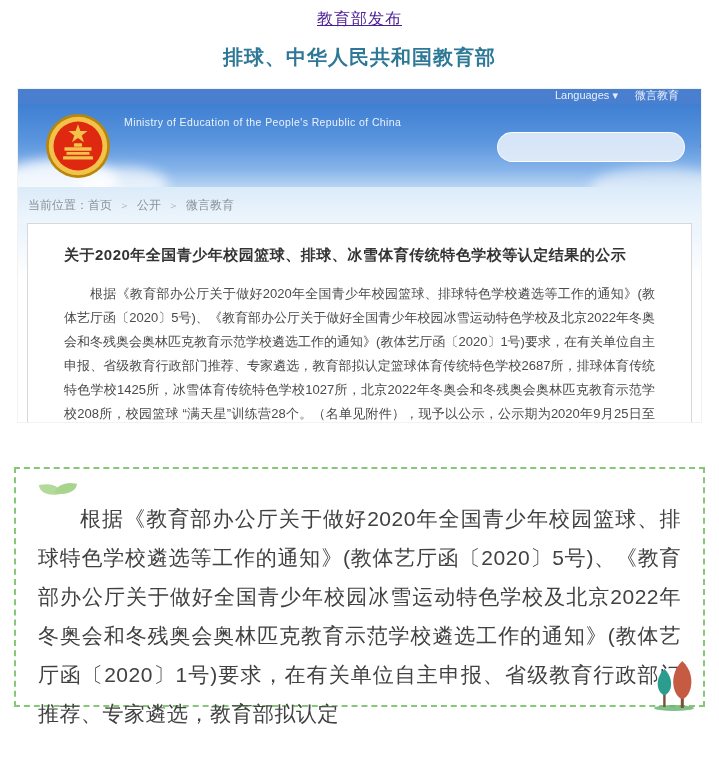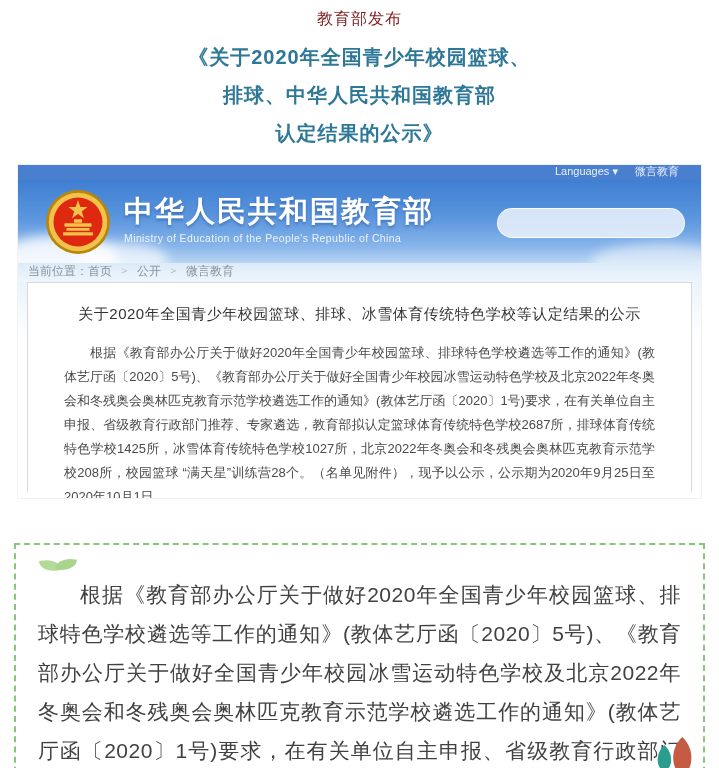--- a/index.html
+++ b/index.html
@@ -1,21 +1,21 @@
 <!DOCTYPE html>
 <html><head>
 <meta charset="utf-8">
 <style>
   * { margin:0; padding:0; box-sizing:border-box; }
   html,body { background:#ffffff; font-family:"Liberation Sans","DejaVu Sans",sans-serif; }
   .page { position:relative; width:719px; height:768px; background:#fff; overflow:hidden; }
 
   
   .top-title { text-align:center; padding-top:9px; }
-  .publisher { font-size:16px; color:#7f1d1d; letter-spacing:1px; }
+  .publisher { font-size:16px; color:#4c1d95; letter-spacing:1px;text-decoration:underline; }
   .main-title { margin-top:8px; }
   .main-title div { font-size:20px; font-weight:bold; color:#2e7897; line-height:38px; letter-spacing:1px; }
 
   
   .site { position:relative; width:683px; margin:13px 0 0 18px; height:333px; overflow:hidden; box-shadow:0 0 0 1px #f2f2f2; }
 
   .site-topbar { height:15px; background:#4a7fd0; position:relative; }
   .site-topbar .links { position:absolute; right:22px; top:-1px; font-size:11px; color:#e8f0fb; white-space:nowrap; }
   .site-topbar .links span { margin-left:14px; }
 
@@ -32,28 +32,28 @@
     text-shadow:0 2px 3px rgba(30,70,140,.45); white-space:nowrap; }
   .site-name .en { font-size:10.5px; color:#eaf2fc; letter-spacing:.4px; }
 
   .search-pill { position:absolute; right:16px; top:28px; width:188px; height:30px;
     background:rgba(236,243,251,.85); border:1px solid rgba(255,255,255,.9); border-radius:16px;
     display:flex; align-items:center; }
   .search-pill input { flex:1; border:none; outline:none; background:transparent; height:26px;
     padding:0 6px 0 14px; font-size:13px; color:#2a5f9e; }
   .search-pill .mag { width:26px; height:26px; flex:0 0 auto; display:flex; align-items:center; justify-content:center; cursor:pointer; }
 
-  .site-breadcrumb { height:19px; background:linear-gradient(180deg,#dcebf9,#eef6fd);
-    display:flex; padding-left:10px; font-size:12px; color:#8a9099; }
+  .site-breadcrumb { height:36px; background:linear-gradient(180deg,#dcebf9,#eef6fd);
+    display:flex; align-items:center; padding-left:10px; font-size:12px; color:#8a9099; }
   .site-breadcrumb a { color:#8a9099; text-decoration:none; cursor:pointer; }
   .site-breadcrumb .sep { margin:0 7px; color:#a9b0b8; font-size:11px; }
 
   .site-body { height:210px; background:linear-gradient(180deg,#eaf4fc 0%, #ffffff 28%); padding:0 9px; }
   .article-card { background:#ffffff; border:1px solid #d8d8d8; border-bottom:none; height:210px; padding:22px 36px 0 36px; }
-  .article-title { text-align:center; font-size:15px; font-weight:normal; color:#333333; letter-spacing:.5px; }
+  .article-title { text-align:left; font-size:15px; font-weight:bold; color:#333333; letter-spacing:.5px; }
   .article-body { margin-top:17px; font-size:13px; color:#4a4a4a; line-height:24px; text-align:justify; text-indent:2em; }
 
   
   .green-box { position:relative; width:691px; margin:45px 0 0 14px; height:240px;
     border:2px dashed #85c878; padding:10px 22px 0 22px; }
   .leaf-icon { position:relative; width:40px; height:20px; margin:2px 0 0 2px; }
   .leaf-icon i { position:absolute; display:block; background:#a9d48c; }
   .leaf-icon .l1 { width:20px; height:13px; left:0; top:4px; border-radius:0 90% 0 90%; transform:rotate(-12deg); background:#b4da9a; }
   .leaf-icon .l2 { width:20px; height:13px; left:16px; top:3px; border-radius:90% 0 90% 0; transform:rotate(10deg); }
   .green-box p { font-size:21px; line-height:39px; color:#414141; text-align:justify; text-indent:2em; margin-top:2px; letter-spacing:.5px; }
@@ -62,23 +62,21 @@
   [data-interactable="true"] { cursor:pointer; }
 </style>
 </head>
 <body>
 
 <div class="page" data-interactable="false">
 
   <div class="top-title" data-interactable="false">
     <div class="publisher" data-interactable="false">教育部发布</div>
     <div class="main-title" data-interactable="false">
-      <div data-interactable="false">《关于2020年全国青少年校园篮球、</div>
       <div data-interactable="false">排球、中华人民共和国教育部</div>
-      <div data-interactable="false">认定结果的公示》</div>
     </div>
   </div>
 
   <div class="site" data-interactable="false">
 
     <div class="site-topbar" data-interactable="false">
       <div class="links">
         <span data-interactable="true">Languages ▾</span>
         <span data-interactable="true">微言教育</span>
       </div>
@@ -94,21 +92,20 @@
         <circle cx="50" cy="50" r="43" fill="#f3c24a"></circle>
         <circle cx="50" cy="50" r="36" fill="#de2910"></circle>
         <polygon points="50,18 53.5,28 64,28 55.5,34.5 58.8,44.5 50,38.3 41.2,44.5 44.5,34.5 36,28 46.5,28" fill="#f3c24a"></polygon>
         <rect x="30" y="52" width="40" height="5" rx="1" fill="#f3c24a"></rect>
         <rect x="33" y="59" width="34" height="4" rx="1" fill="#f3c24a"></rect>
         <rect x="28" y="65" width="44" height="5" rx="1" fill="#f3c24a"></rect>
         <rect x="44" y="46" width="12" height="5" rx="1" fill="#f3c24a"></rect>
       </svg>
 
       <div class="site-name" data-interactable="false">
-        <div class="cn" data-interactable="false">中华人民共和国教育部</div>
         <div class="en" data-interactable="false">Ministry of Education of the People's Republic of China</div>
       </div>
 
       <div class="search-pill" data-interactable="true">
         <input type="text" data-interactable="true" placeholder="" style="">
         <span class="mag" data-interactable="true">
           <svg width="17" height="17" viewBox="0 0 20 20">
             <circle cx="8.5" cy="8.5" r="5.6" fill="none" stroke="#2a5f9e" stroke-width="2"></circle>
             <line x1="12.8" y1="12.8" x2="17.2" y2="17.2" stroke="#2a5f9e" stroke-width="2" stroke-linecap="round"></line>
           </svg>

